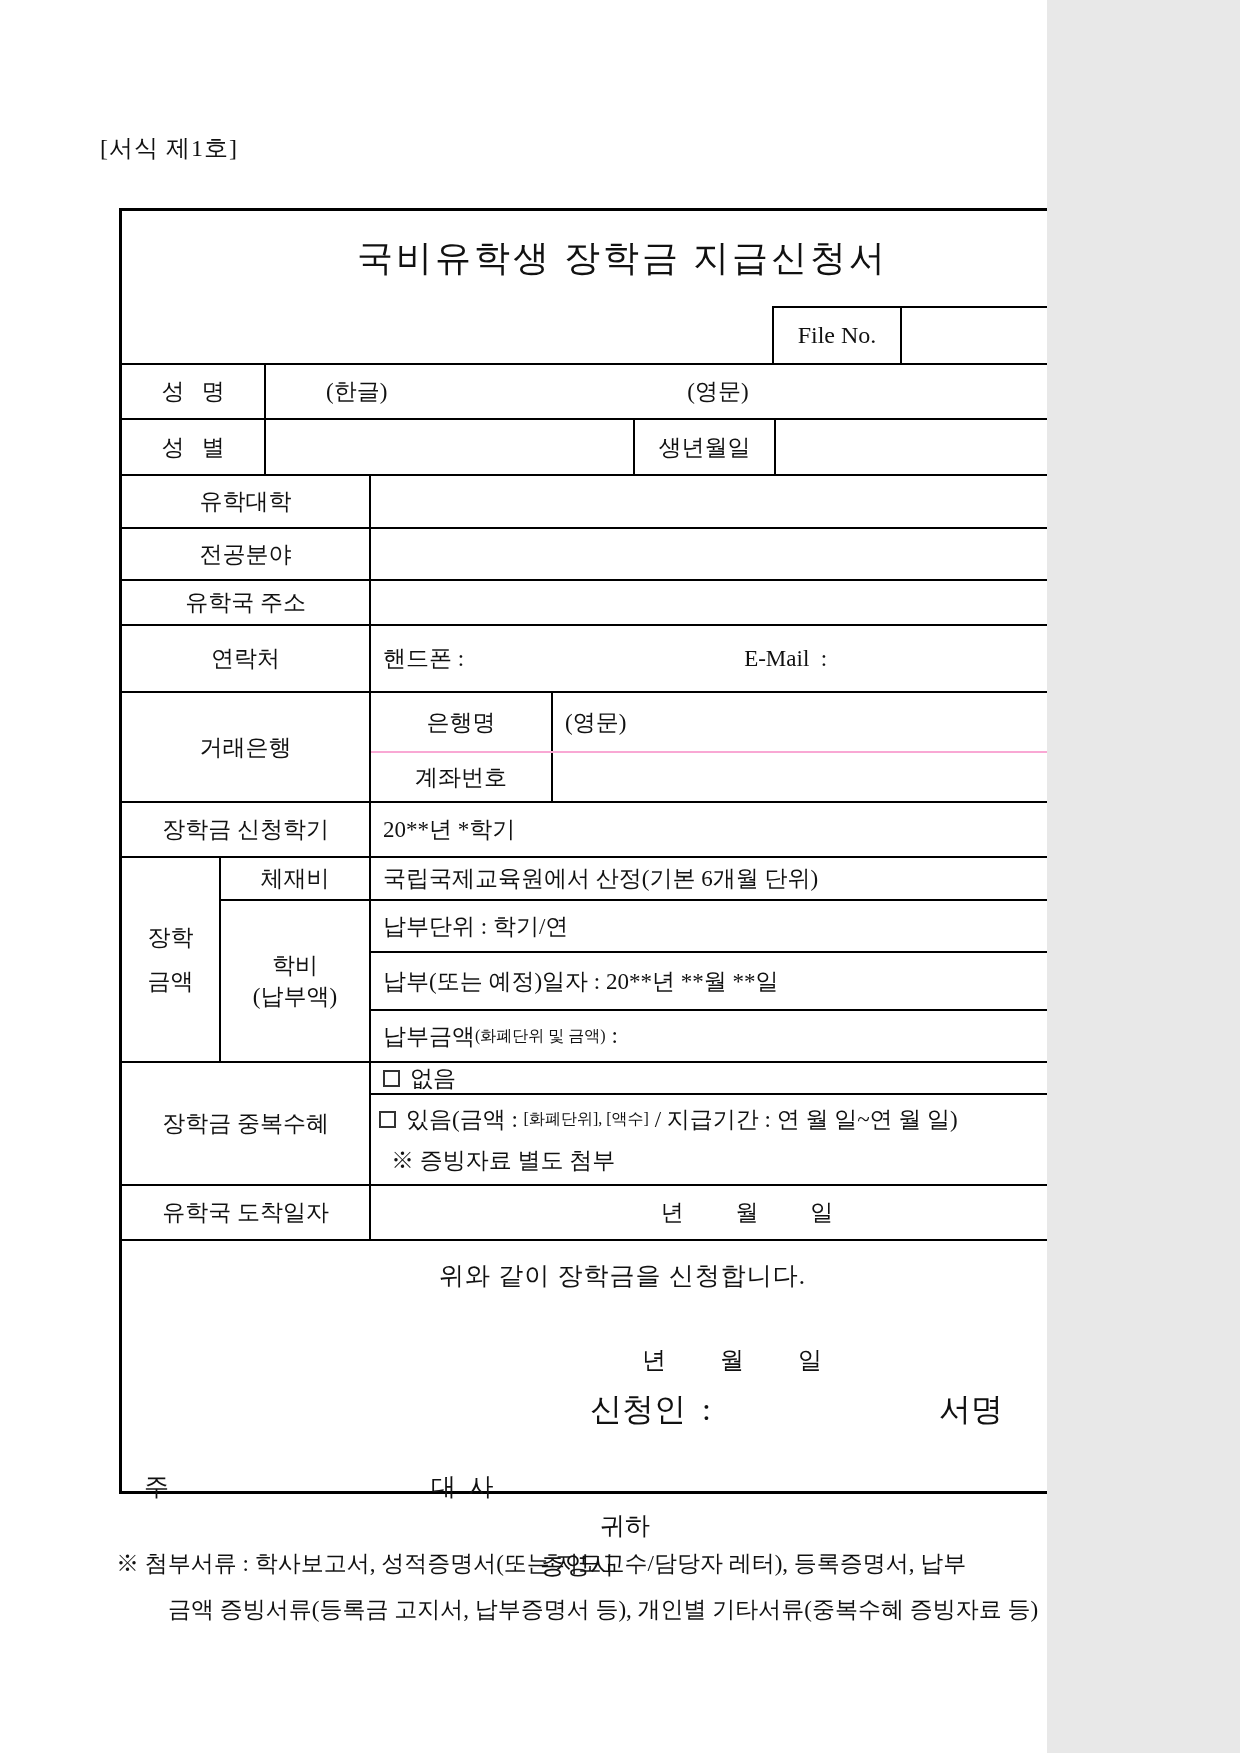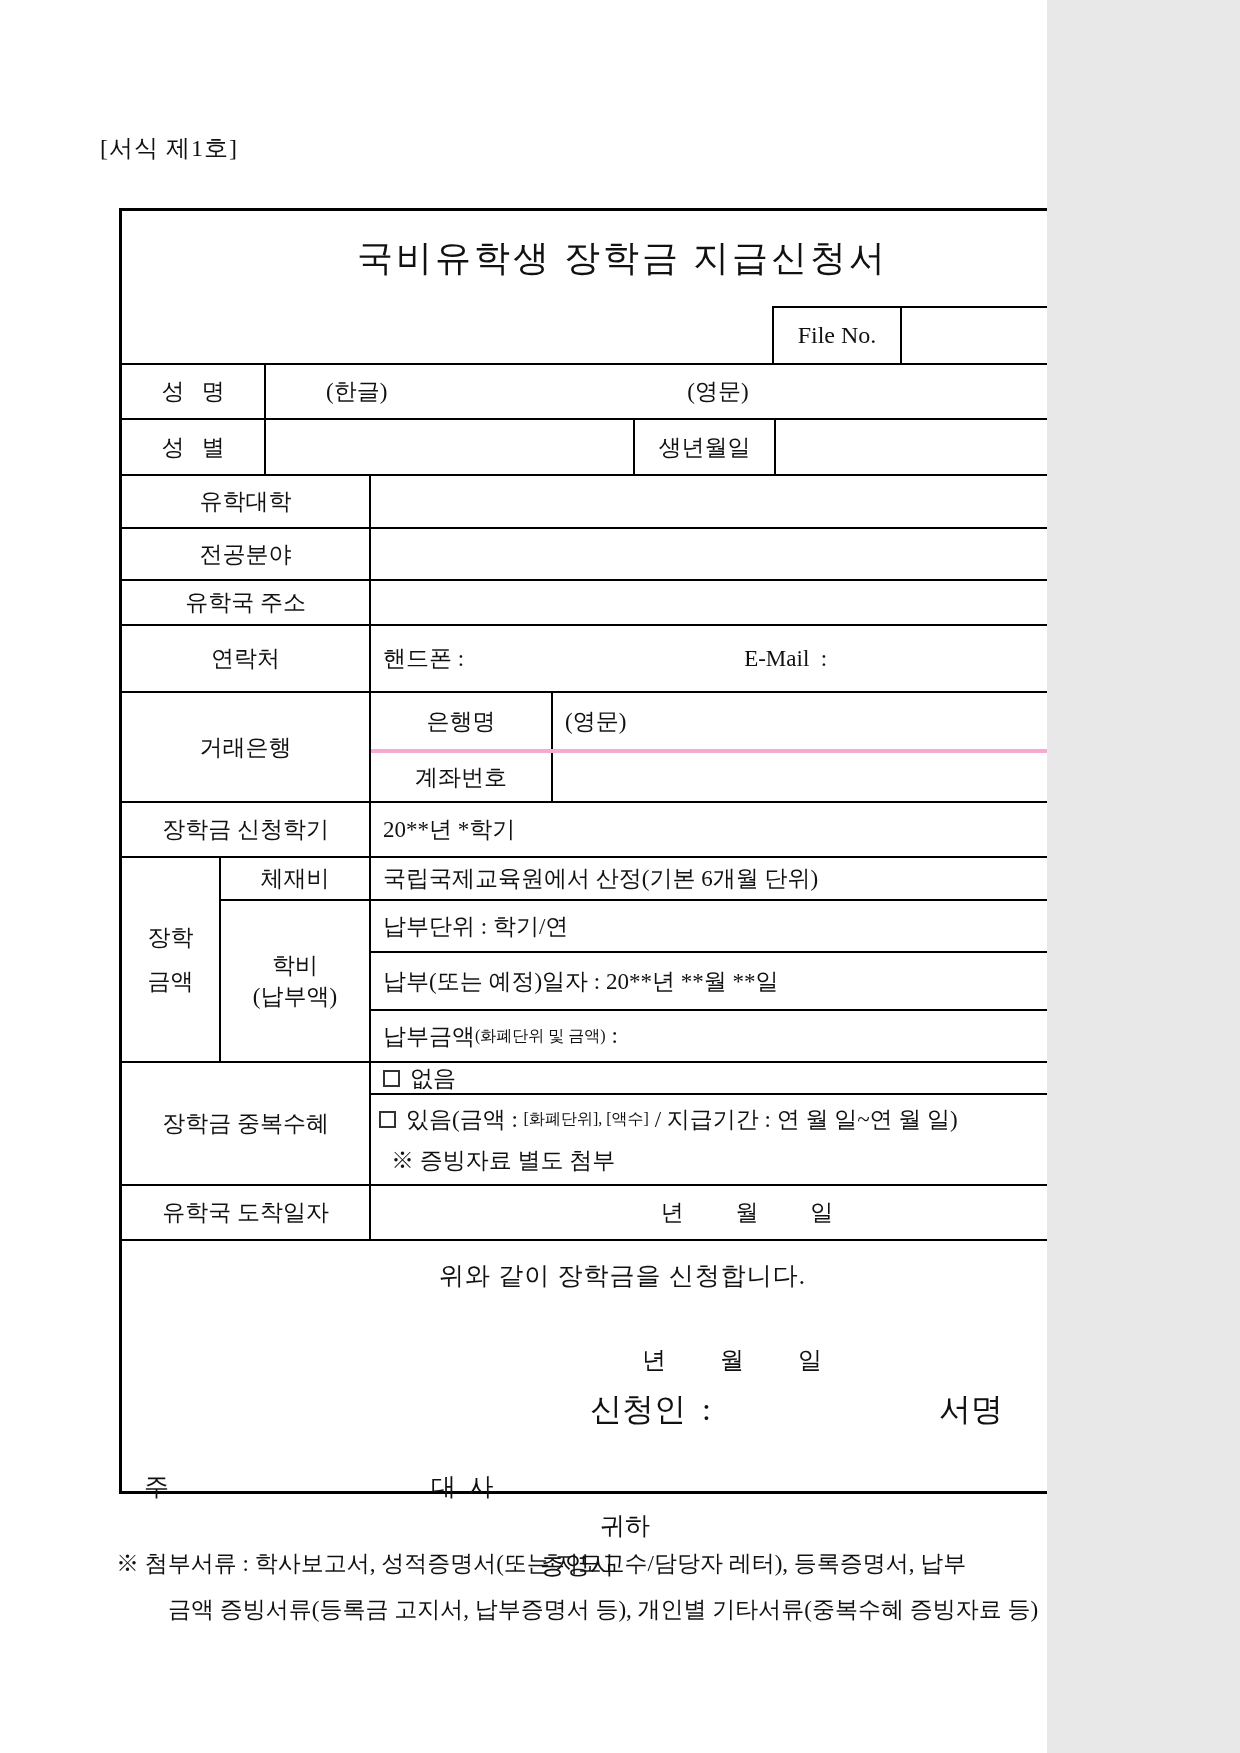--- a/index.html
+++ b/index.html
@@ -51,21 +51,21 @@
 
   .r-uni { height:53px; }
   .r-major { height:52px; }
   .r-addr { height:45px; }
 
   .contact-row { height:67px; }
   .email-lab { margin-left:280px; }
 
   .bank-block { height:110px; }
   .bank-right { flex:1; display:flex; flex-direction:column; }
-  .bank-r1 { height:60px; border-bottom:4px solid #f9a8d4; display:flex; }
+  .bank-r1 { height:60px; border-bottom:2px solid #f9a8d4; display:flex; }
   .bank-r2 { flex:1; display:flex; }
   .bank-sub-lab { width:182px; }
 
   .sem-row { height:55px; }
 
   .amount-block { height:205px; }
   .amount-outer-lab { width:99px; flex-direction:column; justify-content:center; line-height:1.9; }
   .amount-right { flex:1; display:flex; flex-direction:column; }
   .amt-r1 { height:43px; border-bottom:2px solid #000; display:flex; }
   .amt-inner-lab { width:150px; }

